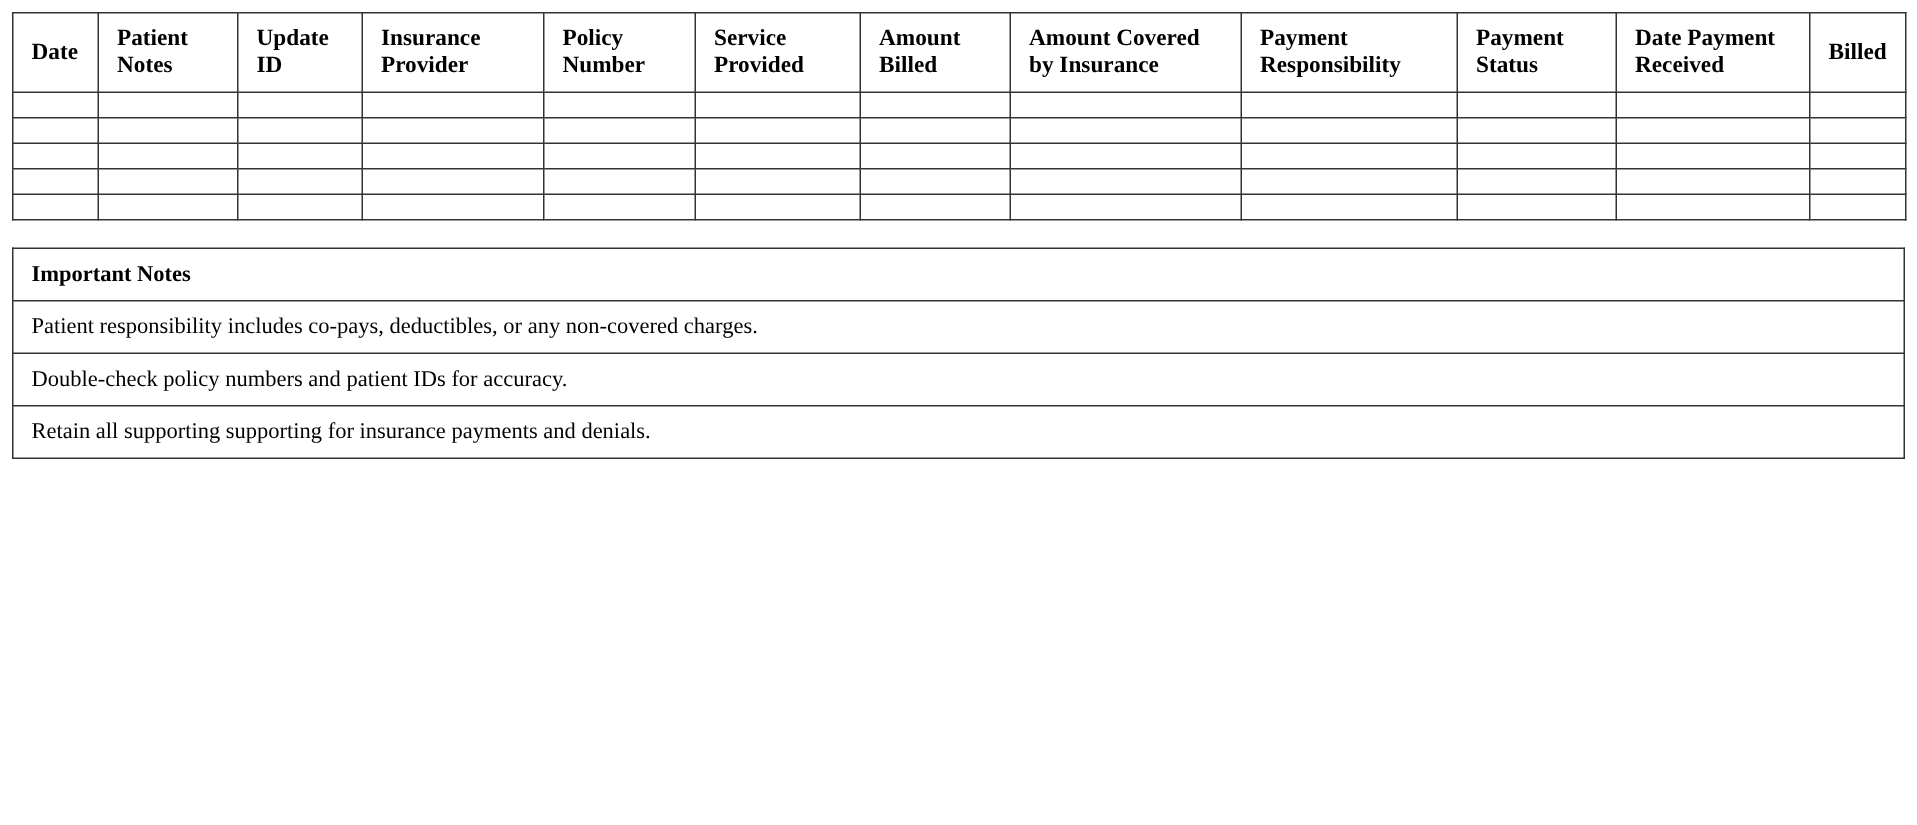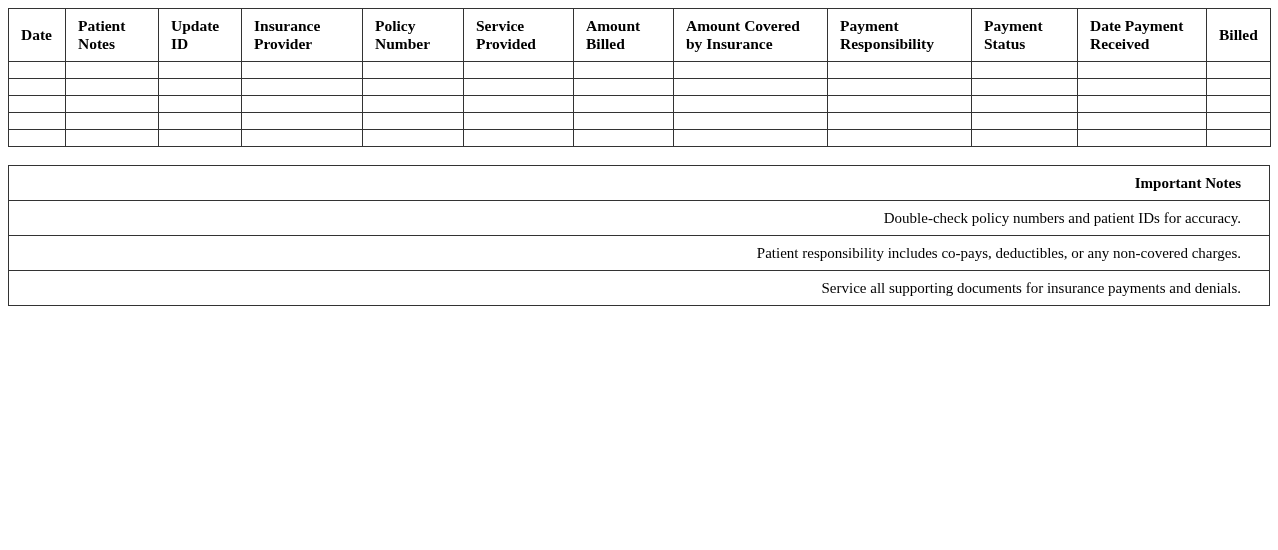--- a/index.html
+++ b/index.html
@@ -42,24 +42,23 @@
     .notes-table {
       position: absolute;
       left: 8px;
       top: 165px;
       width: 1262px;
       border-collapse: collapse;
     }
     .notes-table td {
       border: 1px solid #333;
       height: 34px;
-      padding: 0 28px;
+      padding: 0 12px;
       font-size: 15px;
       vertical-align: middle;
-      text-align: right;
     }
     .notes-table td.heading {
       font-weight: bold;
     }
   </style>
 </head>
 <body>
 
 <table class="log-table">
   <colgroup>
@@ -165,22 +164,22 @@
     </tr>
   </tbody>
 </table>
 
 <table class="notes-table">
   <tbody>
     <tr>
       <td class="heading">Important Notes</td>
     </tr>
     <tr>
+      <td>Patient responsibility includes co-pays, deductibles, or any non-covered charges.</td>
+    </tr>
+    <tr>
       <td>Double-check policy numbers and patient IDs for accuracy.</td>
     </tr>
     <tr>
-      <td>Patient responsibility includes co-pays, deductibles, or any non-covered charges.</td>
-    </tr>
-    <tr>
-      <td>Service all supporting documents for insurance payments and denials.</td>
+      <td>Retain all supporting supporting for insurance payments and denials.</td>
     </tr>
   </tbody>
 </table>
 
 </body></html>

